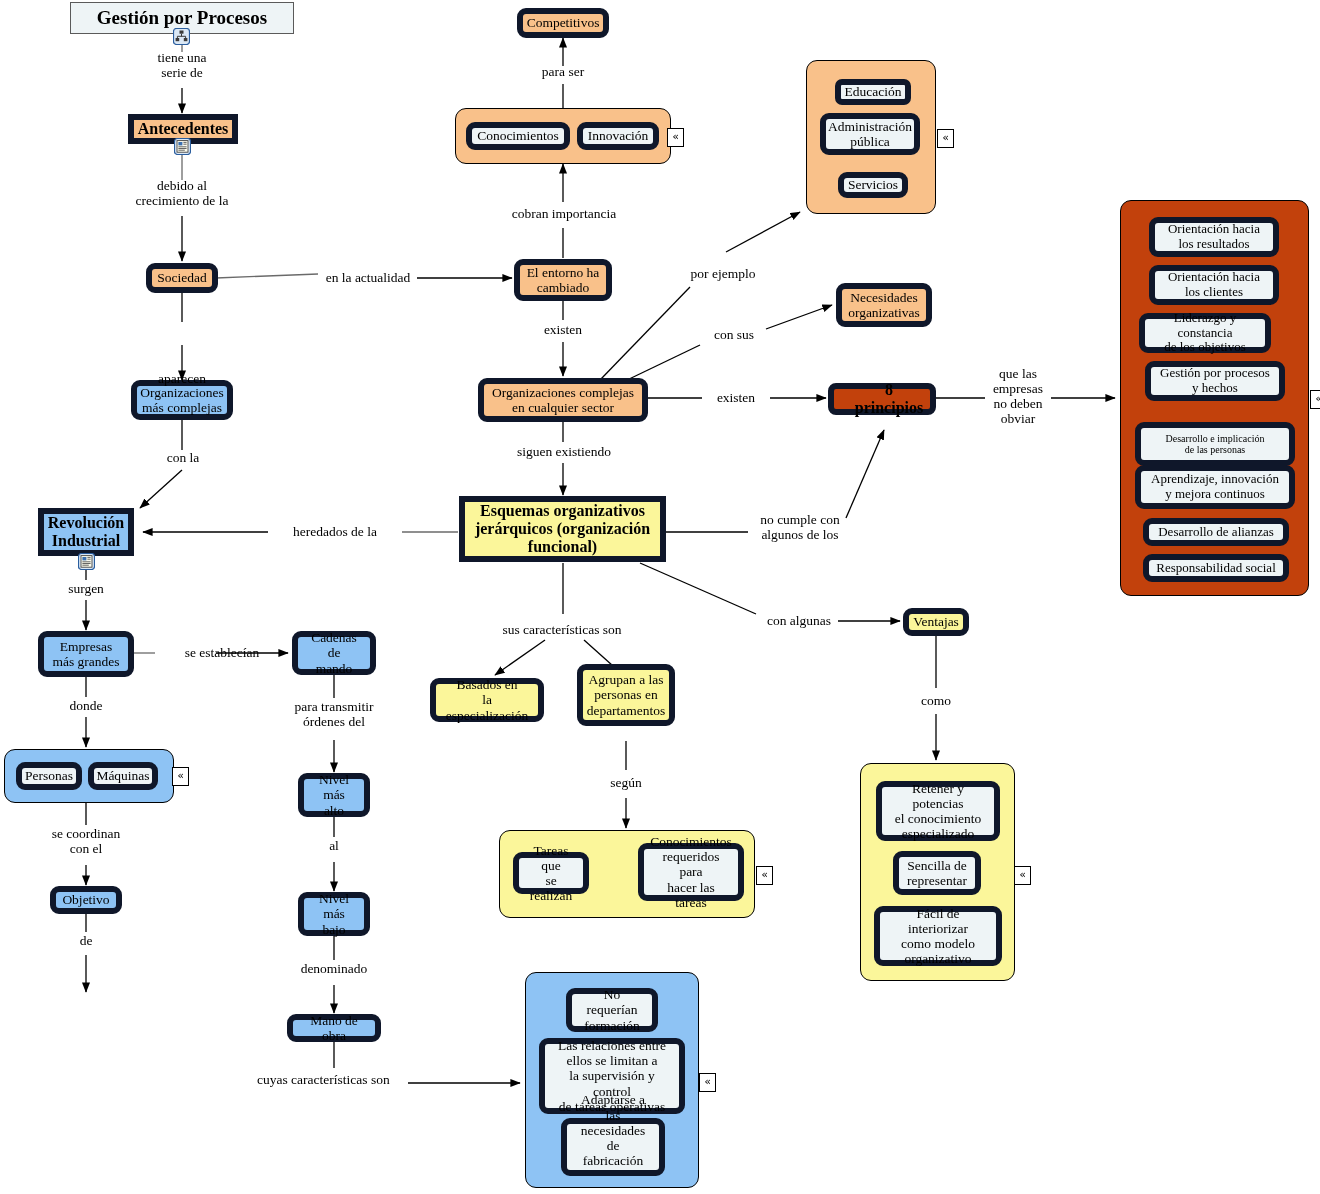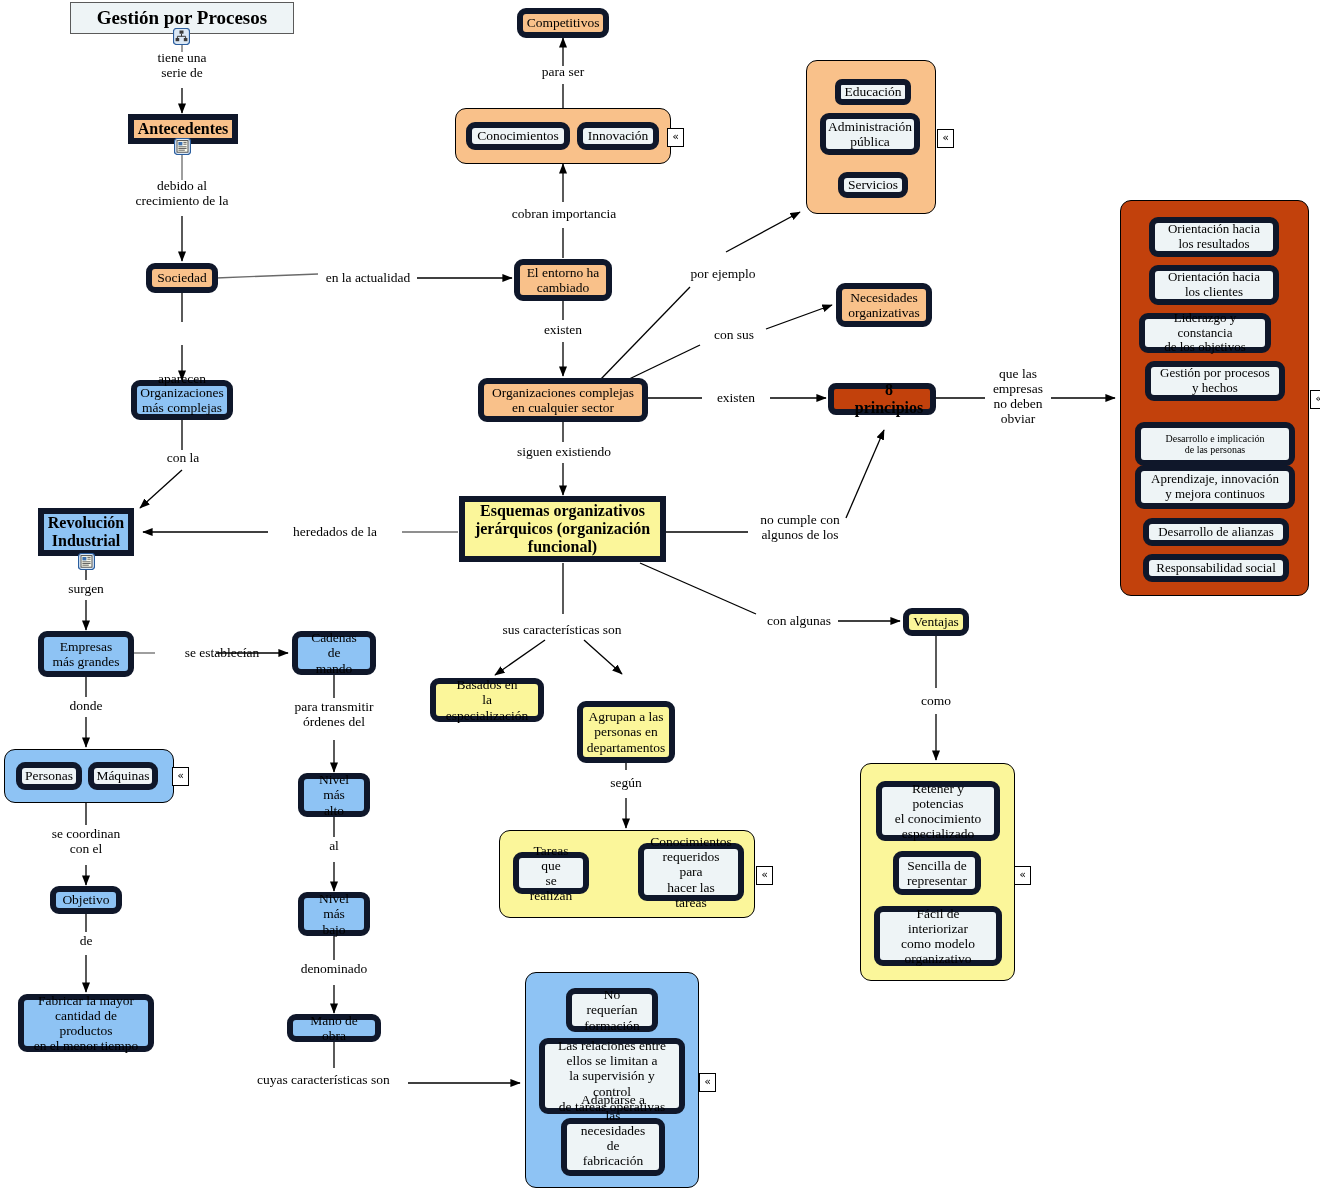--- a/index.html
+++ b/index.html
@@ -246,25 +246,20 @@
     <span>Máquinas</span>
   </div>
   <div class="expand" style="left:172px;top:767px;">
     <span>«</span>
   </div>
 
   <div class="node blue rounded" style="left:50px;top:886px;width:72px;height:28px;">
     <span>Objetivo</span>
   </div>
 
-  <div class="node blue rounded" style="left:18px;top:994px;width:136px;height:58px;white-space:pre-line;">
-    <span>Fabricar la mayor
-cantidad de productos
-en el menor tiempo</span>
-  </div>
 
   <div class="node blue rounded" style="left:298px;top:773px;width:72px;height:44px;white-space:pre-line;">
     <span>Nivel más
 alto</span>
   </div>
 
   <div class="node blue rounded" style="left:298px;top:892px;width:72px;height:44px;white-space:pre-line;">
     <span>Nivel más
 bajo</span>
   </div>
@@ -350,21 +345,21 @@
     <span>Esquemas organizativos
 jerárquicos (organización
 funcional)</span>
   </div>
 
   <div class="node yellow rounded" style="left:430px;top:678px;width:114px;height:44px;white-space:pre-line;">
     <span>Basados en
 la especialización</span>
   </div>
 
-  <div class="node yellow rounded" style="left:577px;top:701px;width:98px;height:62px;white-space:pre-line;">
+  <div class="node yellow rounded" style="left:577px;top:664px;width:98px;height:62px;white-space:pre-line;">
     <span>Agrupan a las
 personas en
 departamentos</span>
   </div>
 
   <div class="group yellow" style="left:499px;top:830px;width:256px;height:88px;">
   </div>
   <div class="node pale rounded" style="left:513px;top:852px;width:76px;height:42px;white-space:pre-line;">
     <span>Tareas que
 se realizan</span>

